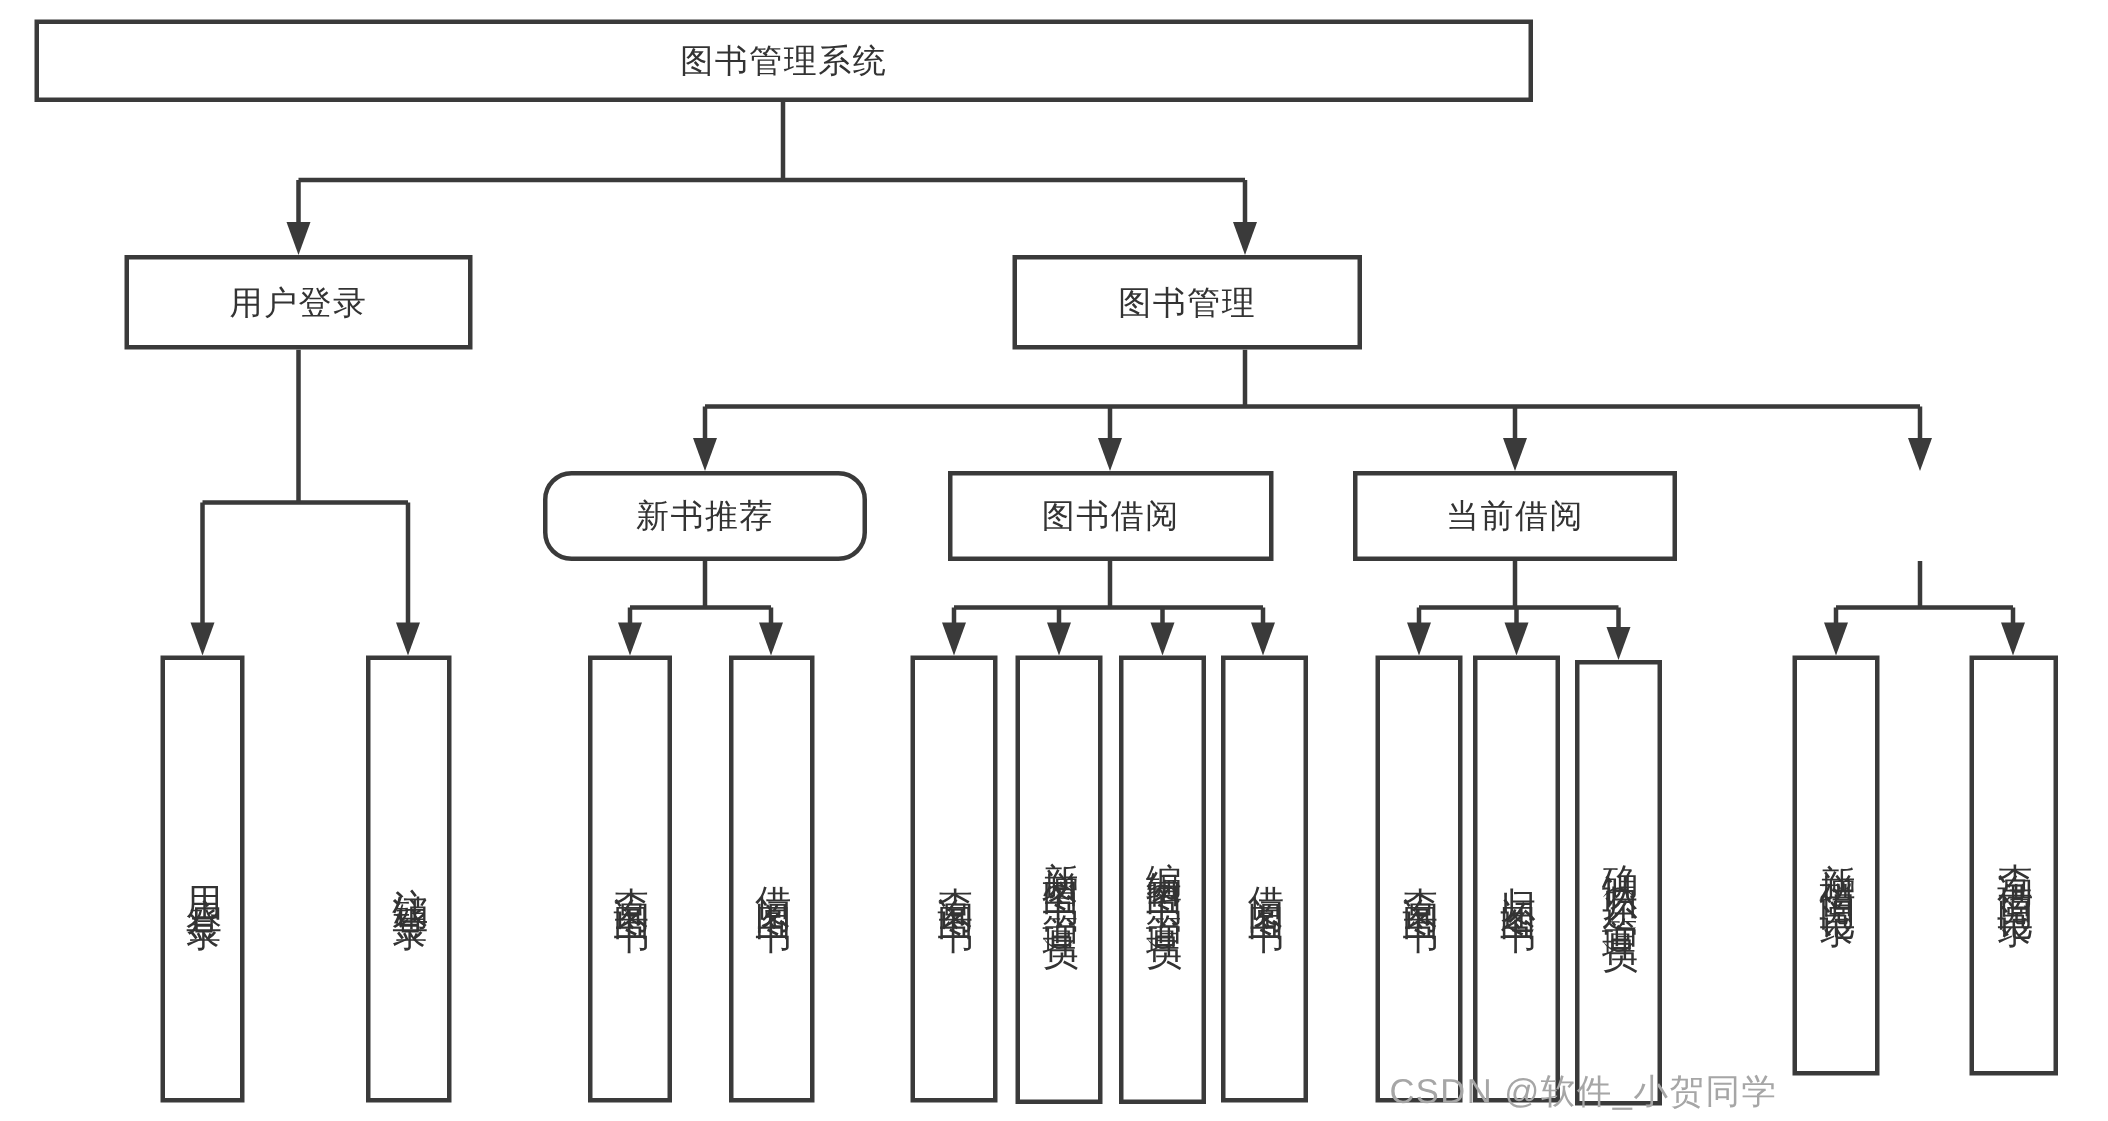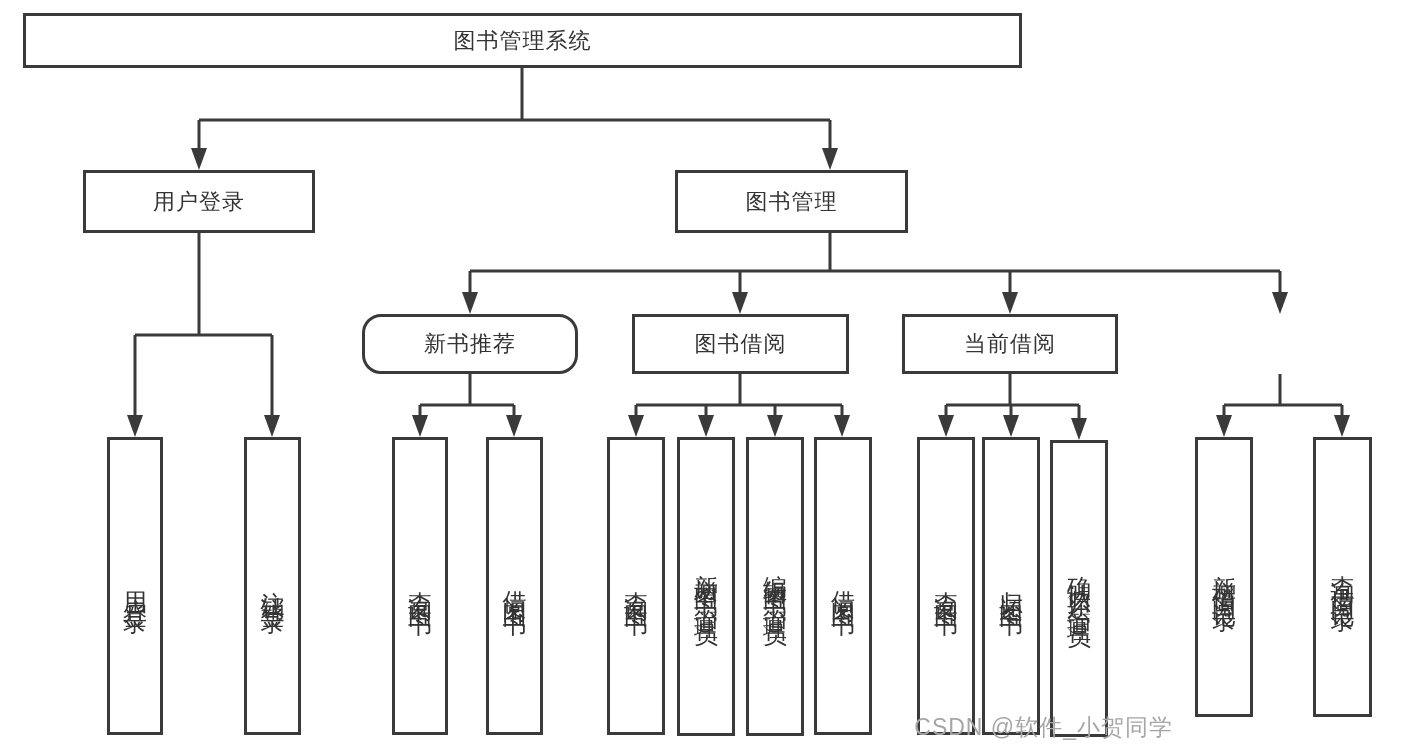--- a/index.html
+++ b/index.html
@@ -28,21 +28,21 @@
     writing-mode:vertical-rl;
     text-orientation:mixed;
     font-size:24px;
     letter-spacing:7px;
     line-height:1;
     color:var(--text);
     white-space:nowrap;
   }
   .watermark{
     position:absolute;
-    right:24px;bottom:4px;
+    right:12px;bottom:4px;
     font-size:23px;
     color:var(--watermark);
     letter-spacing:1px;
     white-space:nowrap;
   }
 </style>
 </head>
 <body>
 
 <div class="stage">

